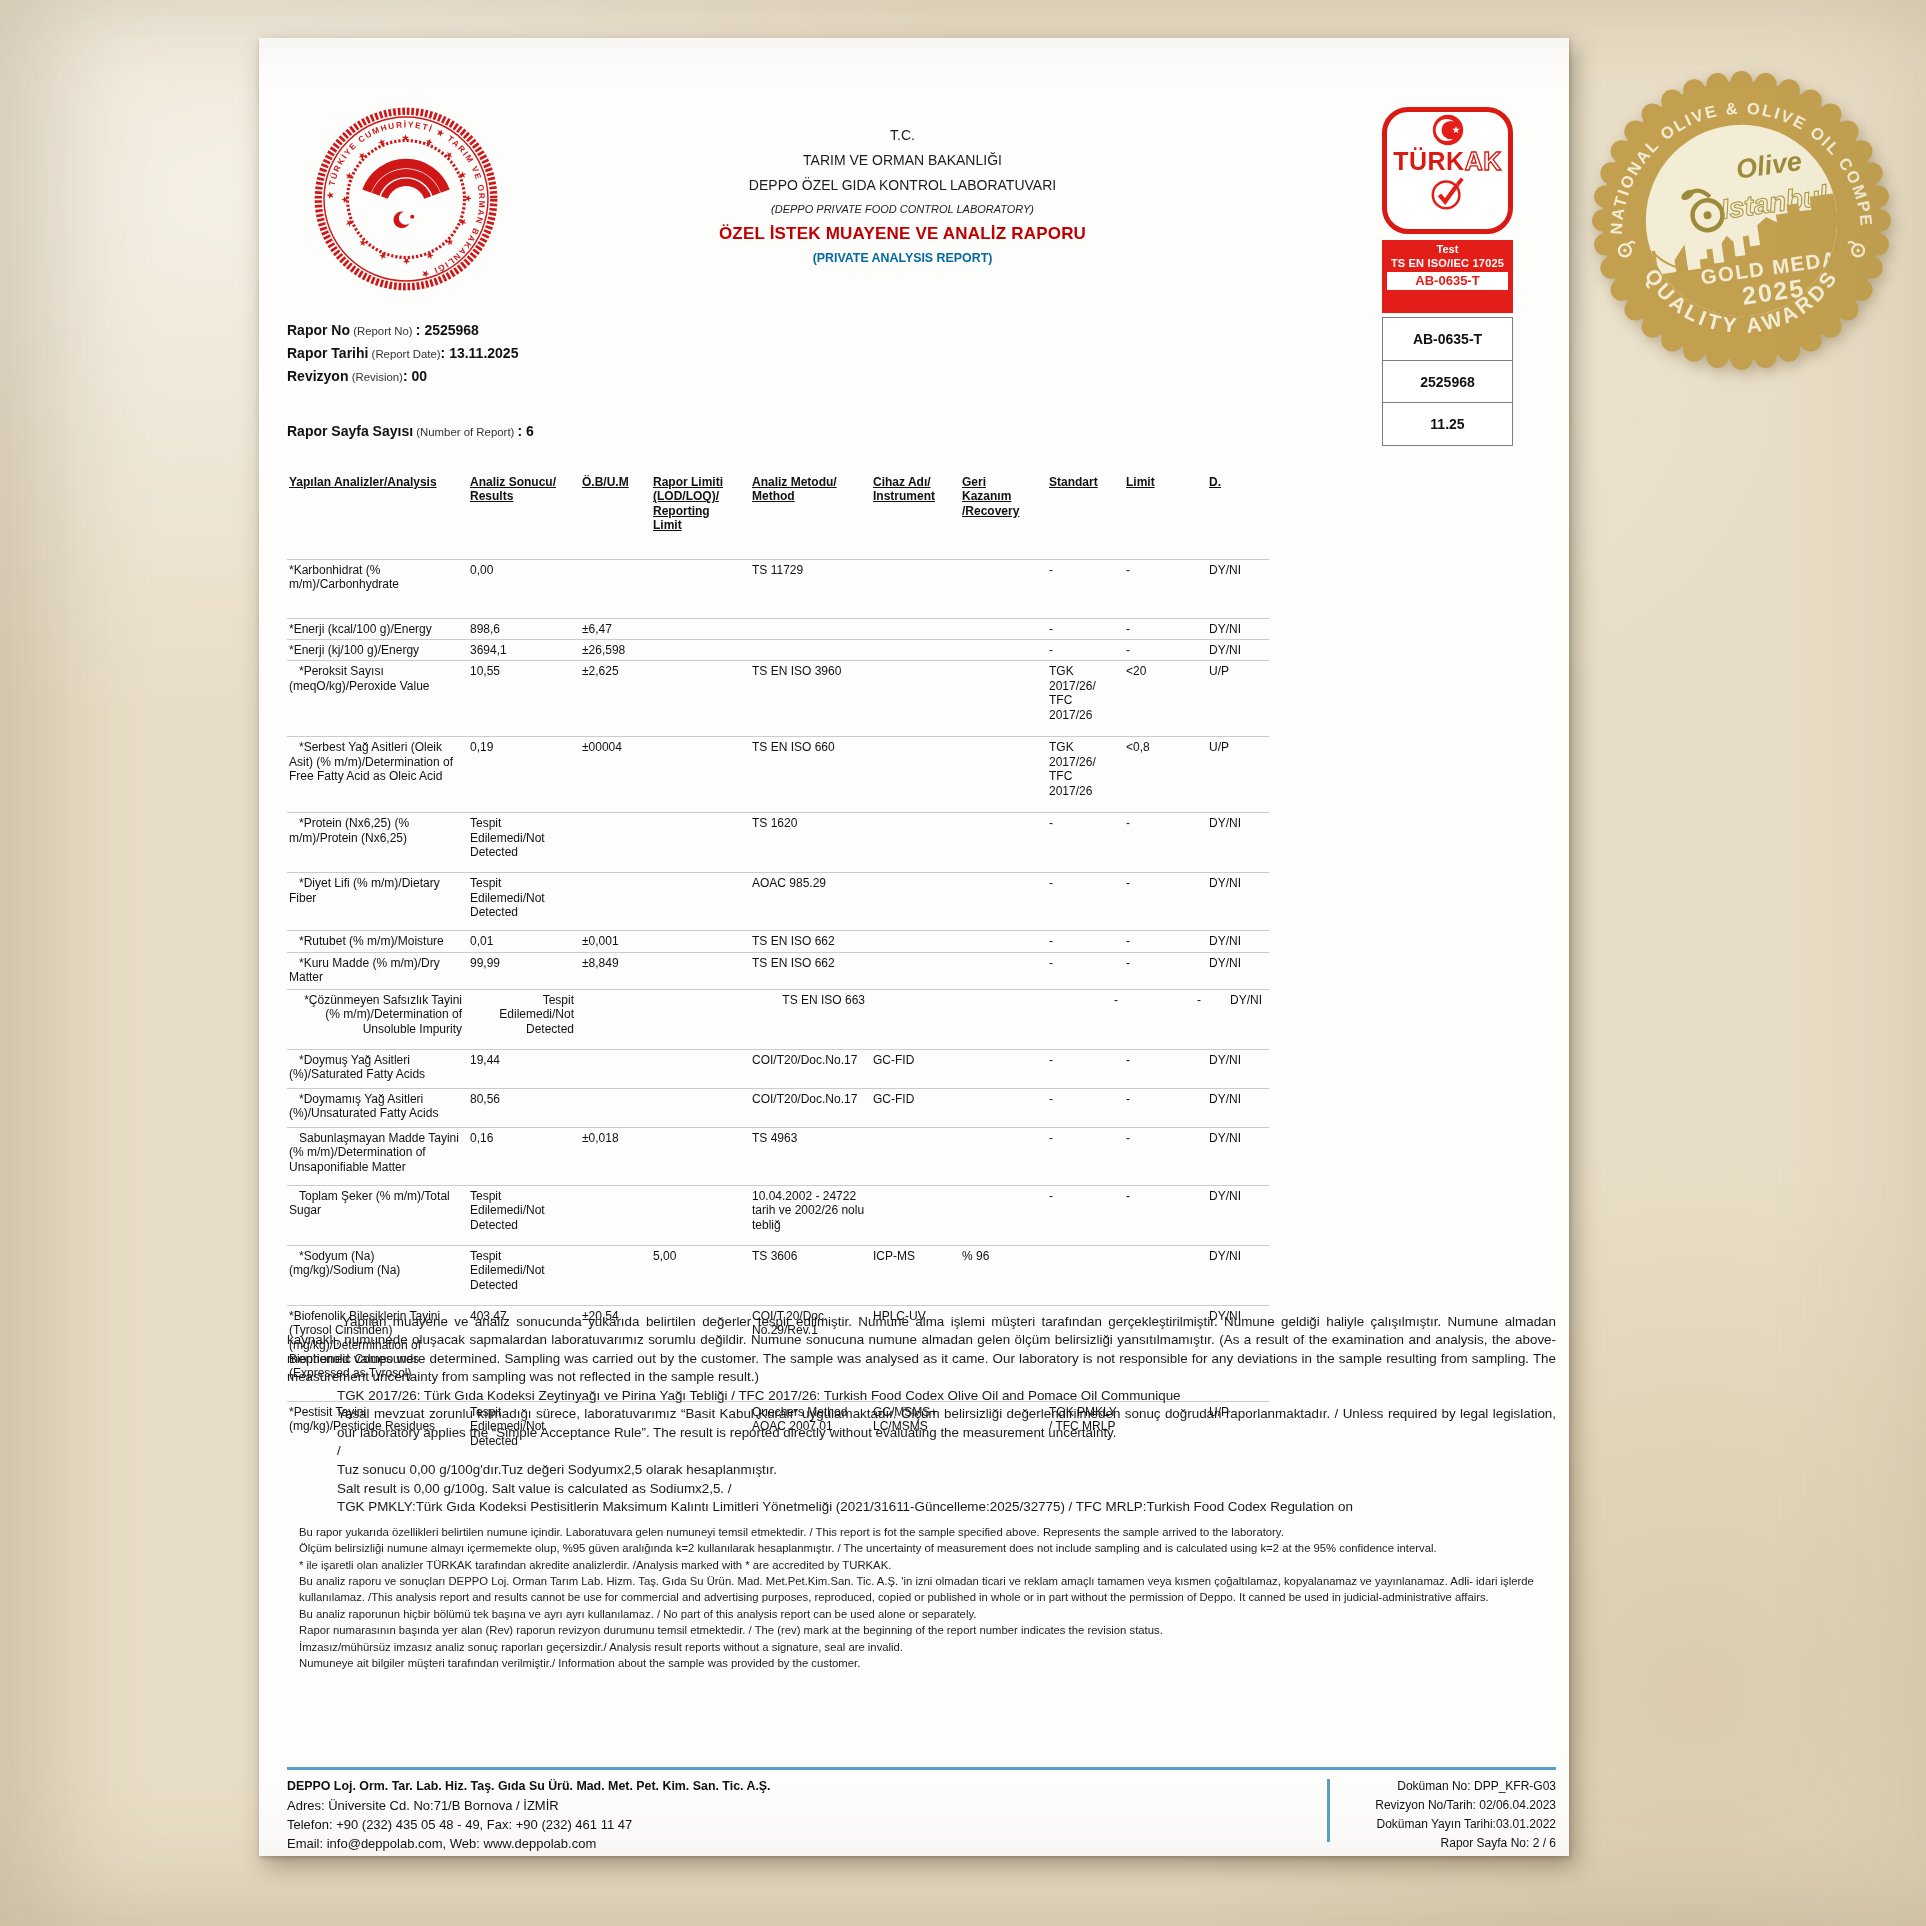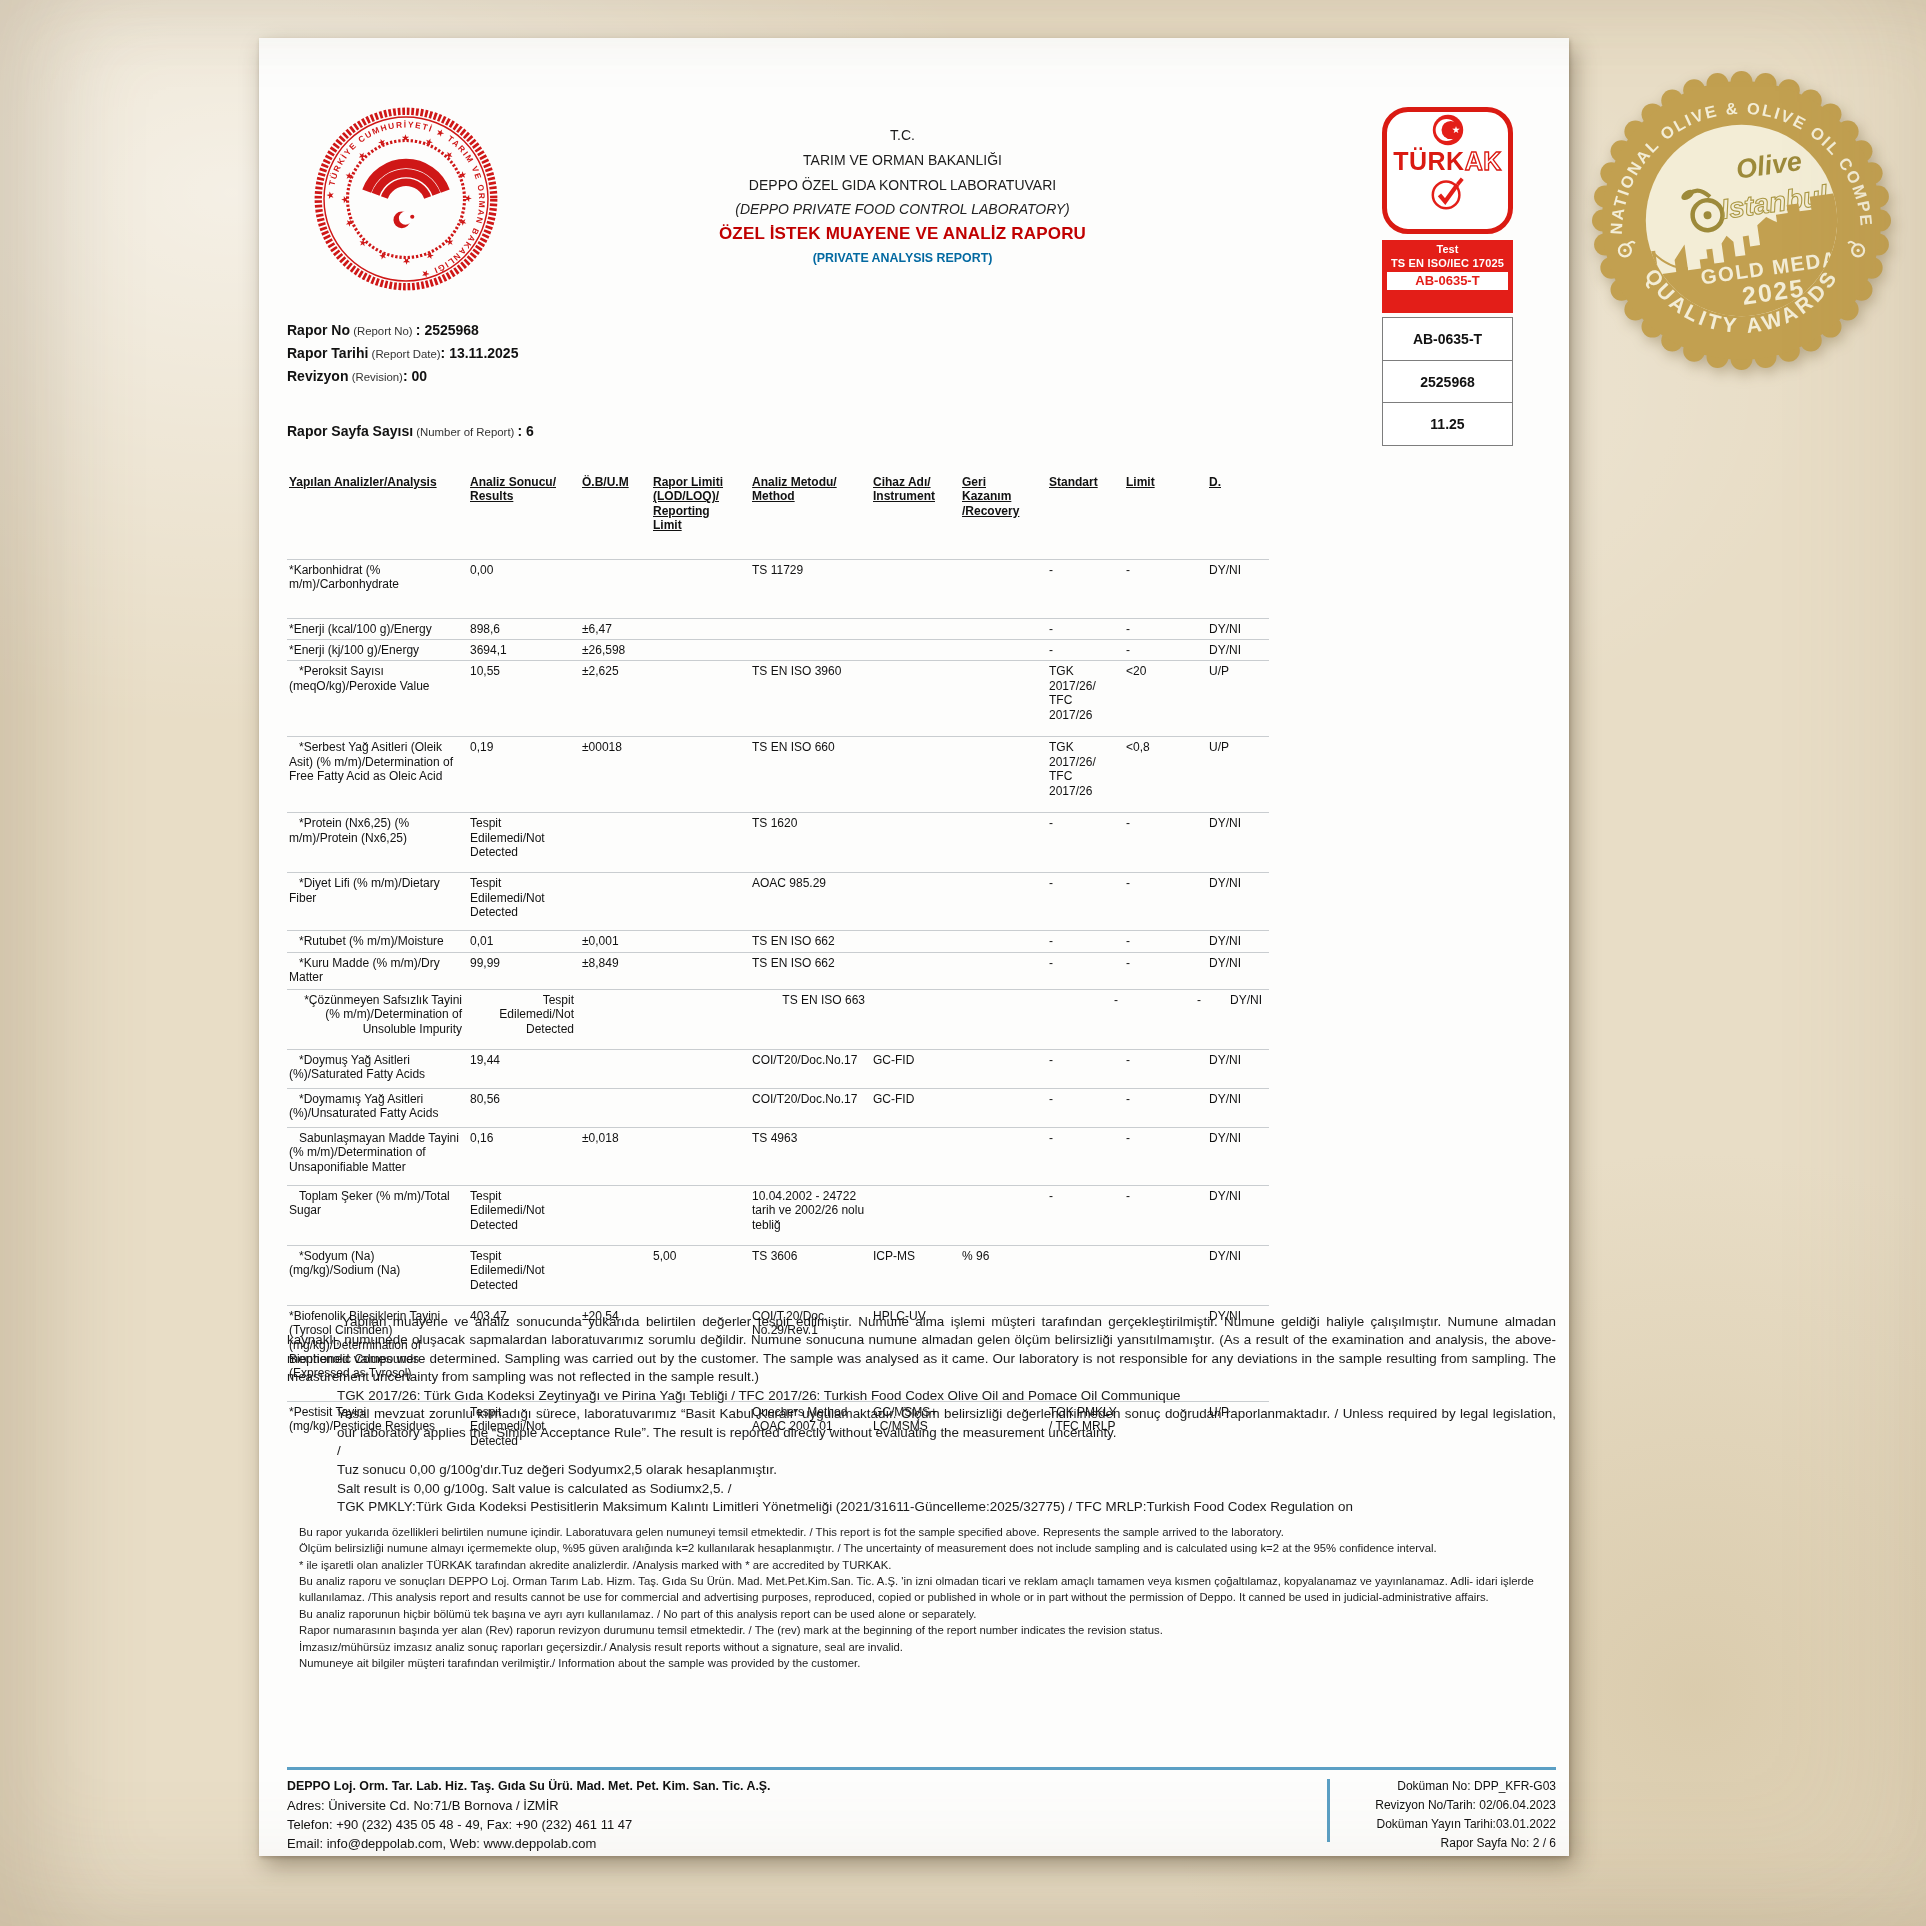--- a/index.html
+++ b/index.html
@@ -15,21 +15,21 @@
   .stage::after{content:"";position:absolute;inset:0;pointer-events:none;
     box-shadow:inset 59px 0 89px rgba(120,100,66,.18), inset -40px -40px 119px rgba(140,118,80,.12);}
   .paper{
     position:absolute;left:259px;top:38px;width:1310px;height:1818px;background:#fdfdfc;
     box-shadow:6px 10px 22px rgba(60,45,20,.38), 1px 2px 4px rgba(60,45,20,.25);
   }
   
   .seal{position:absolute;left:53px;top:67px;width:188px;height:188px;}
   .hdr-center{position:absolute;left:297px;top:85px;width:693px;text-align:center;}
   .h-line{font-size:14px;line-height:25px;color:#1c1c1c;}
-  .h-en{font-size:14px;font-style:italic;line-height:23px;color:#222;}
+  .h-en{font-size:11px;font-style:italic;line-height:23px;color:#222;}
   .h-title{font-size:17px;font-weight:bold;color:#c00000;line-height:26px;letter-spacing:0.2px;}
   .h-title-en{font-size:12.4px;font-weight:bold;color:#0369a1;line-height:22px;}
   
   .turkak{position:absolute;left:1123px;top:69px;width:131px;}
   .tk-box{box-sizing:border-box;width:131px;height:127px;border:5px solid #da1a12;border-radius:26px;
     display:flex;flex-direction:column;align-items:center;background:#fff;}
   .tk-brand{font-weight:bold;font-size:25px;line-height:25px;letter-spacing:0.5px;margin-top:1px;}
   .tk-brand .solid{color:#da1a12;}
   .tk-brand .outline{color:#fff;-webkit-text-stroke:1.3px #da1a12;text-shadow:0 0 1px #da1a12;}
   .tk-band{margin-top:6px;background:#e31e18;color:#fff;text-align:center;padding:3px 2px 20px 2px;}
@@ -226,21 +226,21 @@
           <div class="cell">TS EN ISO 3960</div>
           <div class="cell"></div>
           <div class="cell"></div>
           <div class="cell">TGK 2017/26/ TFC 2017/26</div>
           <div class="cell">&lt;20</div>
           <div class="cell">U/P</div>
         </div>
         <div class="trow" style="min-height: 75px;">
           <div class="cell">   *Serbest Yağ Asitleri (Oleik Asit) (% m/m)/Determination of Free Fatty Acid as Oleic Acid</div>
           <div class="cell">0,19</div>
-          <div class="cell">±00018</div>
+          <div class="cell">±00004</div>
           <div class="cell"></div>
           <div class="cell">TS EN ISO 660</div>
           <div class="cell"></div>
           <div class="cell"></div>
           <div class="cell">TGK 2017/26/ TFC 2017/26</div>
           <div class="cell">&lt;0,8</div>
           <div class="cell">U/P</div>
         </div>
         <div class="trow" style="min-height: 59px;">
           <div class="cell">   *Protein (Nx6,25) (% m/m)/Protein (Nx6,25)</div>

